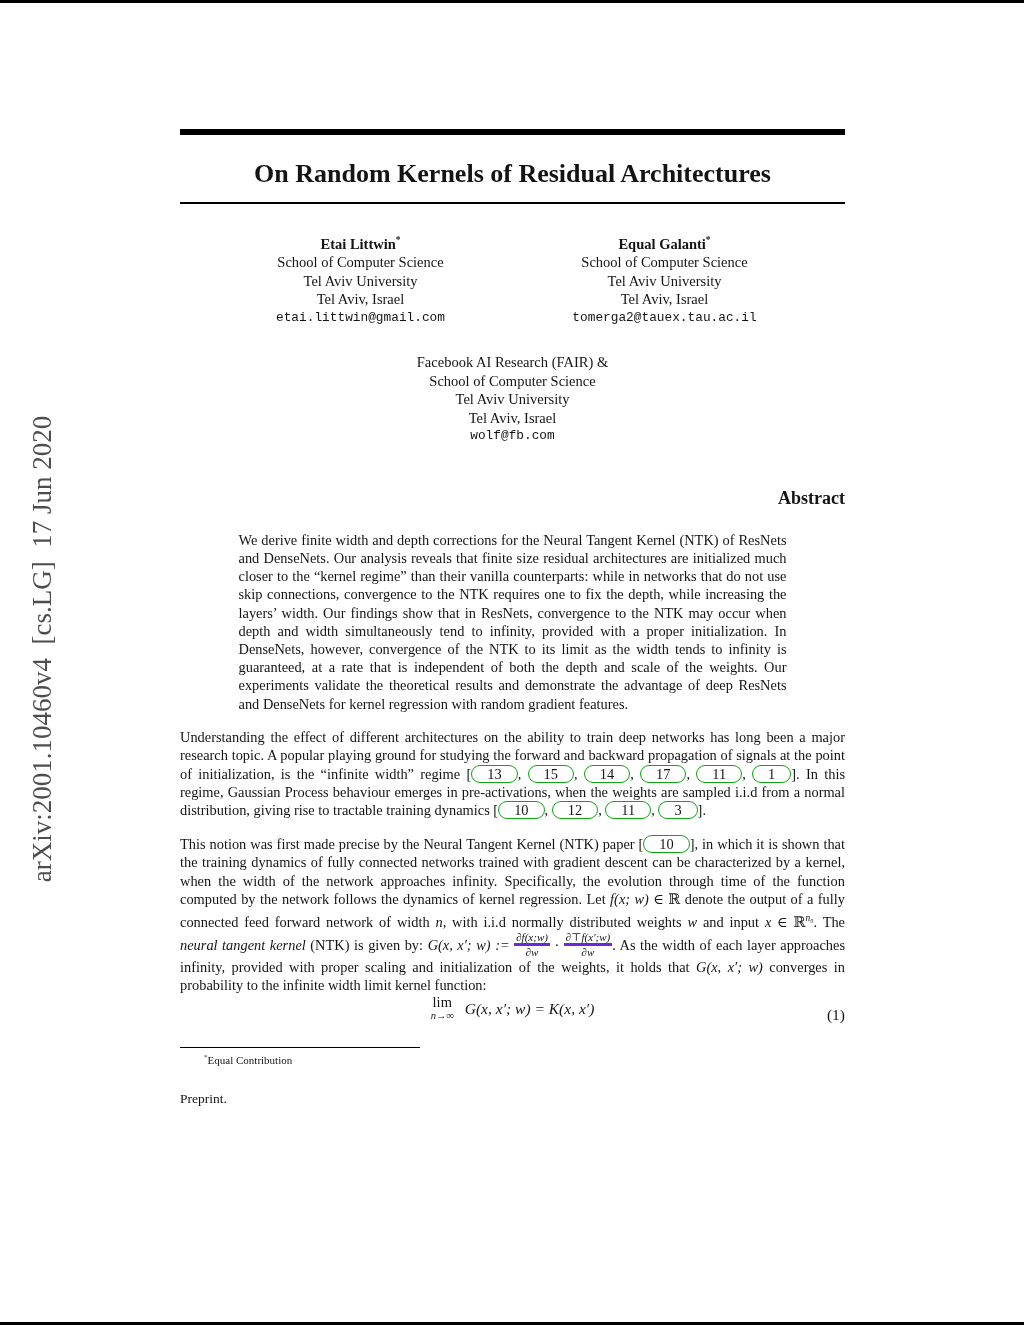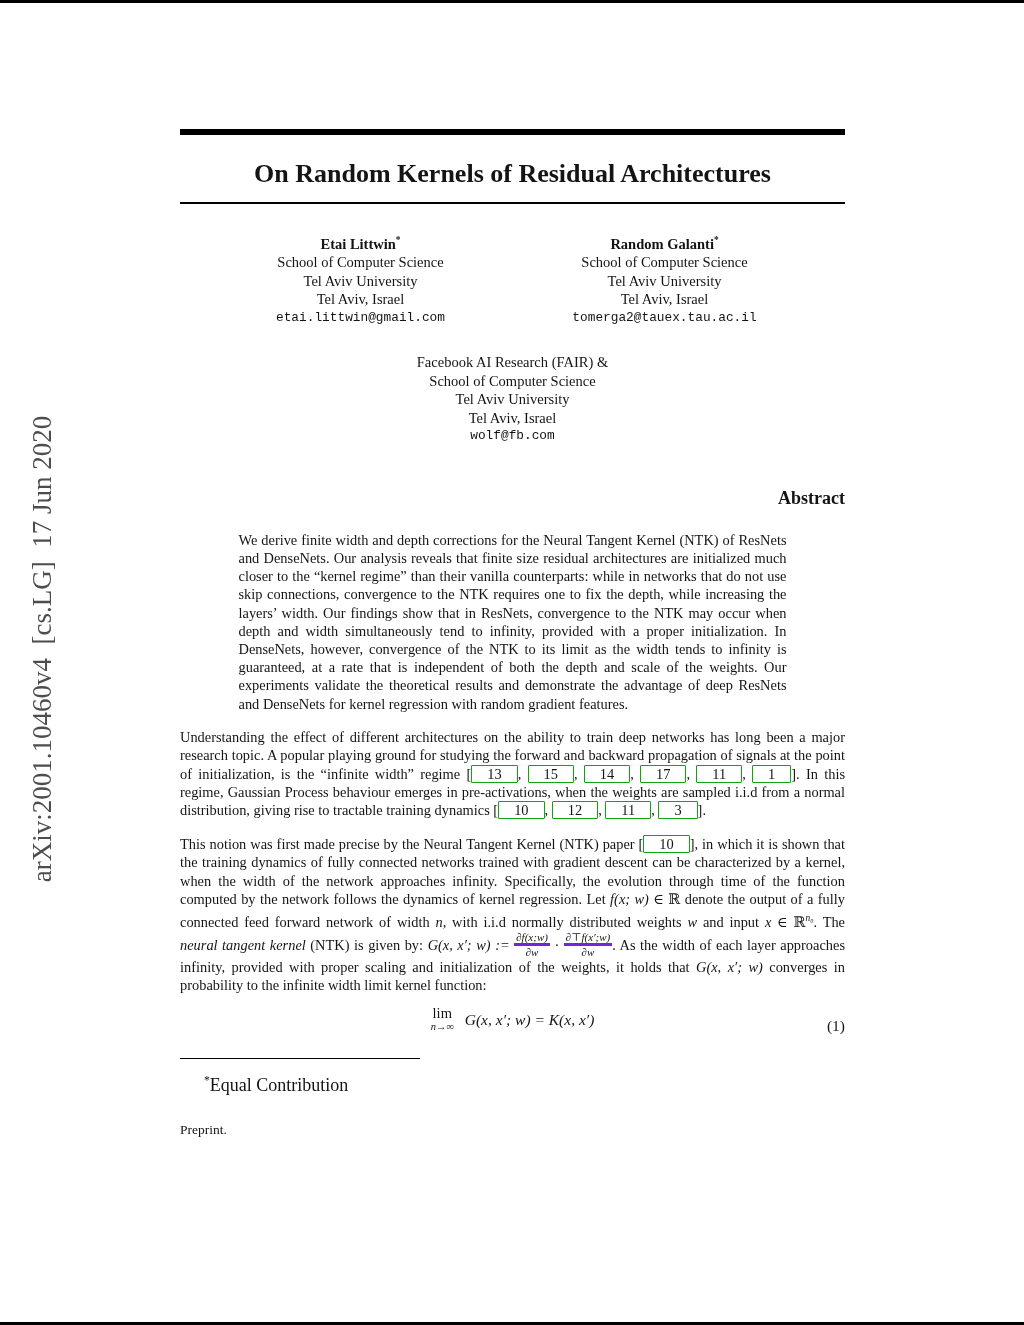--- a/index.html
+++ b/index.html
@@ -30,36 +30,36 @@
   .amark { font-size:0.65em; }
   .email { font-family:"Liberation Mono","DejaVu Sans Mono",monospace; font-size:12.8px; }
 
   .abstract-heading { margin-top:42px; text-align:right; font-size:18px; font-weight:bold; }
   .abstract-text { width:548px; margin:22px auto 0; text-align:justify; font-size:14.4px; line-height:18.2px; }
 
   .section-heading { margin-top:34px; font-size:17.5px; font-weight:bold; }
   .sec-num { margin-right:17px; }
 
   .body-par { margin-top:15px; text-align:justify; font-size:14.4px; line-height:18.4px; }
-  .cite { border:1px solid #0ea50e; padding:0 15px; border-radius:1px; }
+  .cite { border:1px solid #0ea50e; padding:0 15px; border-radius:9px; }
   .it, .math { font-style:italic; }
   sup { font-size:0.65em; }
   .frac { display:inline-block; vertical-align:-6px; text-align:center; font-size:11px; line-height:12px; font-style:italic; }
   .frac .num { display:block; border-bottom:3px solid #6d28d9; padding:0 2px; }
   .frac .den { display:block; }
 
-  .equation { position:relative; margin-top:12px; text-align:center; font-size:15.5px; height:38px; }
+  .equation { position:relative; margin-top:1px; text-align:center; font-size:15.5px; height:38px; }
   .eq-lim { display:inline-block; vertical-align:middle; text-align:center; line-height:13px; }
   .eq-lim .op { display:block; font-size:14.5px; }
   .eq-lim .sub { display:block; font-size:10.5px; font-style:italic; }
   .eq-body { font-style:italic; margin-left:7px; vertical-align:middle; }
   .eq-num { position:absolute; right:0; top:10px; }
 
   .footnote-rule { margin-top:13px; width:240px; height:1px; background:#000; }
-  .footnote { margin-top:15px; padding-left:24px; font-size:18px; }
+  .footnote { margin-top:5px; padding-left:24px; font-size:11px; }
   .preprint { margin-top:26px; font-size:13.5px; }
 </style>
 </head>
 <body>
 
 <div class="page">
   <div class="edge-bar edge-top"></div>
   <div class="edge-bar edge-bottom"></div>
 
   <div class="watermark">arXiv:2001.10460v4  [cs.LG]  17 Jun 2020</div>
@@ -71,21 +71,21 @@
 
     <div class="authors-row">
       <div class="author">
         <div class="name"><span>Etai Littwin</span><sup class="amark">*</sup></div>
         <div>School of Computer Science</div>
         <div>Tel Aviv University</div>
         <div>Tel Aviv, Israel</div>
         <div class="email">etai.littwin@gmail.com</div>
       </div>
       <div class="author">
-        <div class="name"><span>Random Galanti</span><sup class="amark">*</sup></div>
+        <div class="name"><span>Equal Galanti</span><sup class="amark">*</sup></div>
         <div>School of Computer Science</div>
         <div>Tel Aviv University</div>
         <div>Tel Aviv, Israel</div>
         <div class="email">tomerga2@tauex.tau.ac.il</div>
       </div>
     </div>
 
     <div class="author author-center">
       <div>Facebook AI Research (FAIR) &amp;</div>
       <div>School of Computer Science</div>

